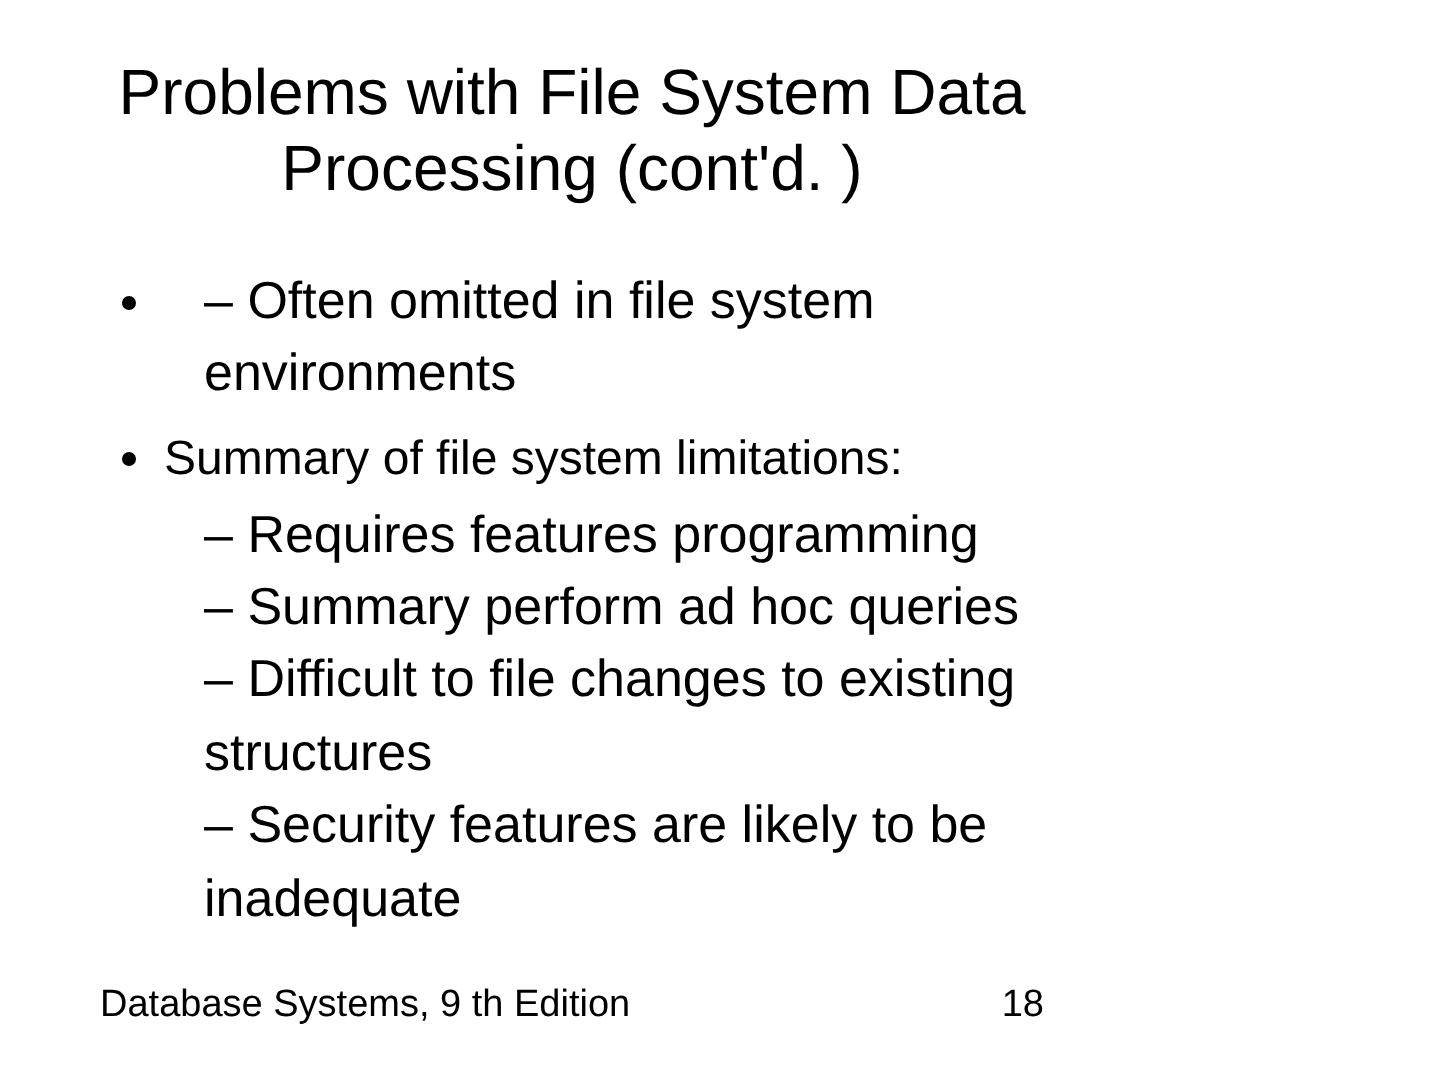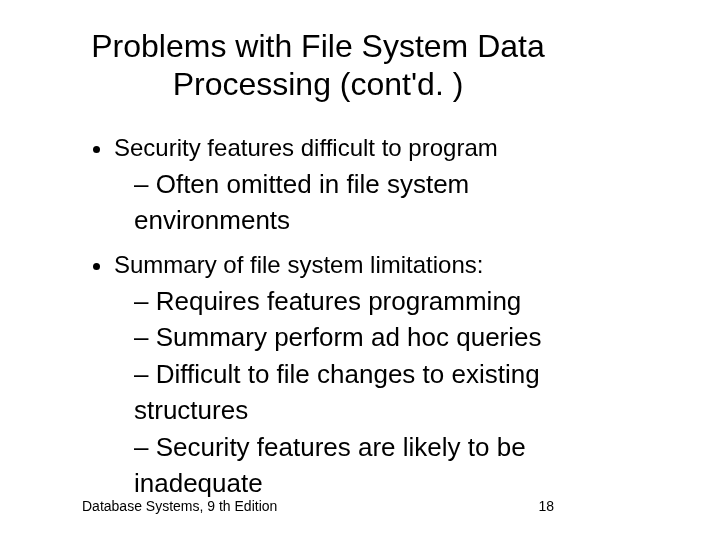--- a/index.html
+++ b/index.html
@@ -12,21 +12,20 @@
     color: #000;
     position: relative;
     overflow: hidden;
   }
   .slide {
     box-sizing: border-box;
     width: 572px;
     height: 540px;
     padding: 28px 50px 0 50px;
     position: relative;
-    margin-left: 32px;
   }
   .title {
     text-align: center;
     font-size: 32px;
     line-height: 1.18;
     margin: 0 0 28px 0;
     font-weight: normal;
   }
   ul.top {
     list-style: disc;
@@ -46,35 +45,34 @@
     line-height: 1.4;
   }
   ul.sub > li::before {
     content: "– ";
   }
   .footer {
     position: absolute;
     left: 50px;
     right: 50px;
     bottom: 26px;
-    font-size: 14px;
+    font-size: 19px;
     display: flex;
     justify-content: space-between;
     gap: 43px;
   }
 </style>
 </head>
 <body>
 
 <div class="slide">
   <h1 class="title">Problems with File System Data Processing (cont'd. )</h1>
 
   <ul class="top">
     <li>
-      <span>Security features difficult to program</span>
       <ul class="sub">
         <li>Often omitted in file system environments</li>
       </ul>
     </li>
     <li>
       <span>Summary of file system limitations:</span>
       <ul class="sub">
         <li>Requires features programming</li>
         <li>Summary perform ad hoc queries</li>
         <li>Difficult to file changes to existing structures</li>

